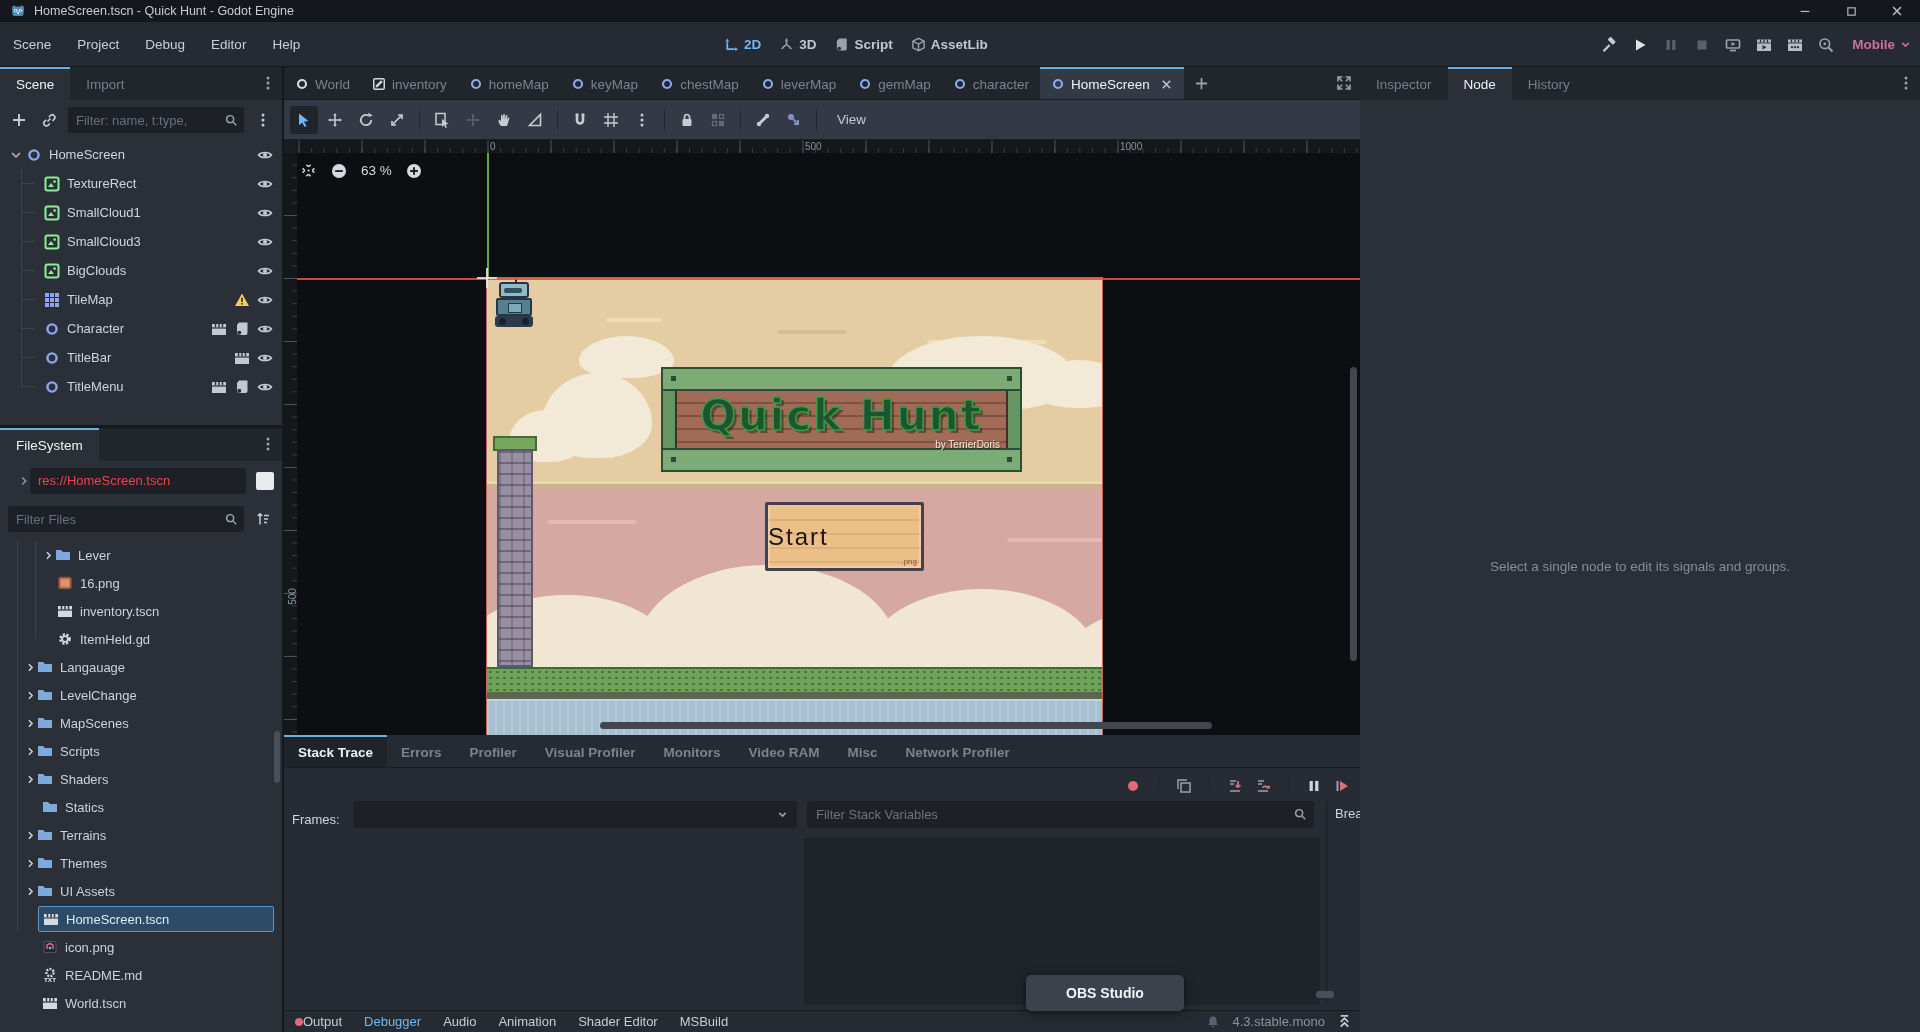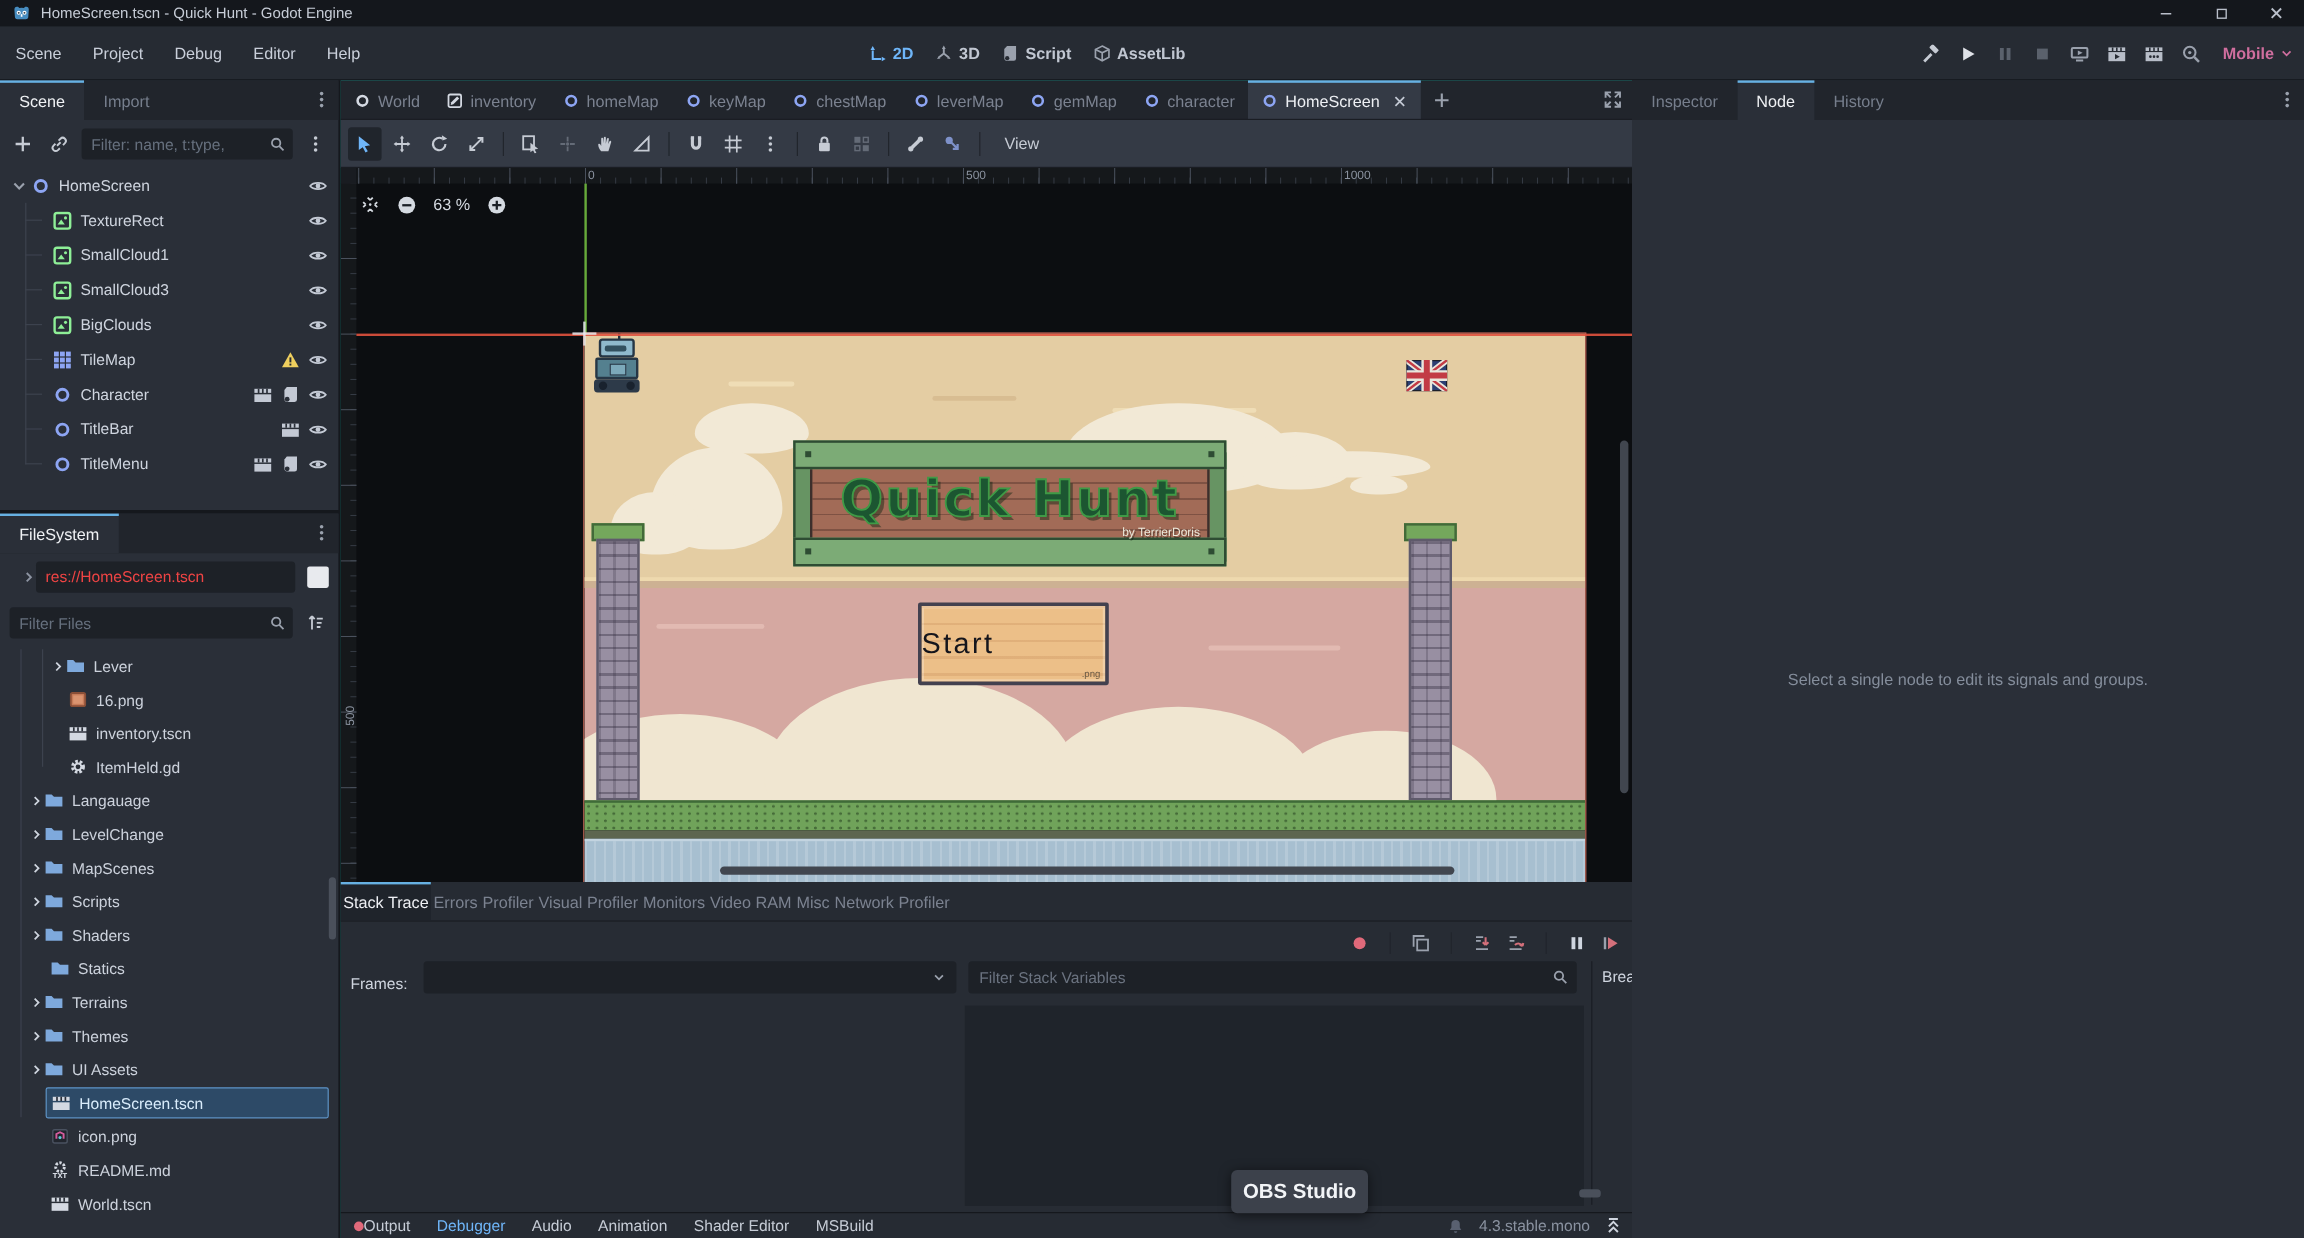--- a/index.html
+++ b/index.html
@@ -93,21 +93,21 @@
   .axis-y{position:absolute;left:203px;top:13px;height:125px;width:1.5px;background:rgba(120,198,66,.85);z-index:5;}
   .zoomctl{position:absolute;left:16px;top:22px;display:flex;align-items:center;gap:14px;z-index:40;color:#d5dae1;}
   .zoomctl .pct{font-size:13.5px;}
   .vscroll{position:absolute;right:3px;top:227px;width:7px;height:294px;background:#41464f;border-radius:4px;z-index:45;}
   .hscroll{position:absolute;left:316px;bottom:6px;width:612px;height:7px;background:#41464f;border-radius:4px;z-index:45;}
   .origin-cross{position:absolute;left:189px;top:124px;width:28px;height:28px;z-index:35;}
   .origin-cross:before,.origin-cross:after{content:"";position:absolute;background:#e8eaee;opacity:.85;}
   .origin-cross:before{left:13px;top:4px;width:1.5px;height:20px;}
   .origin-cross:after{left:4px;top:13px;width:20px;height:1.5px;}
   
-  .scene{position:absolute;left:203px;top:138px;width:834px;height:457px;overflow:hidden;z-index:10;
+  .scene{position:absolute;left:203px;top:138px;width:615px;height:457px;overflow:hidden;z-index:10;
     outline:1px solid rgba(255,130,110,.75);}
   .sky{position:absolute;left:0;top:0;width:100%;height:212px;background:#e4cda3;}
   .sky .streak{position:absolute;background:#efddb6;border-radius:3px;height:4px;}
   .skyband{position:absolute;left:0;top:203px;width:100%;height:9px;background:linear-gradient(#eed9ae 0 3px,#cdb193 3px 9px);}
   .pinkzone{position:absolute;left:0;top:212px;width:100%;height:177px;background:#d5a8a1;}
   .pinkzone .streak{position:absolute;background:#e2bab2;border-radius:3px;height:4px;}
   .cloud{position:absolute;background:#f2e9d6;border-radius:50% 50% 45% 45% / 60% 60% 40% 40%;}
   .cloudbank{position:absolute;left:0;top:285px;width:100%;height:104px;overflow:hidden;}
   .cloudbank .cloud{background:#f0e6d1;}
   .grass{position:absolute;left:0;top:389px;width:100%;height:25px;background:#70a35a;
@@ -146,44 +146,44 @@
   .robot .ant:before{content:"";position:absolute;left:-2px;top:-3px;width:5px;height:4px;background:#24313f;border-radius:50%;}
   .robot .head{position:absolute;left:4px;top:4px;width:30px;height:16px;background:#8fb9cc;border:2px solid #263645;border-radius:3px;box-sizing:border-box;}
   .robot .head:after{content:"";position:absolute;left:3px;top:4px;width:18px;height:5px;background:#32505f;border-radius:2px;}
   .robot .body{position:absolute;left:1px;top:20px;width:36px;height:18px;background:#54808f;border:2px solid #263645;border-radius:2px;box-sizing:border-box;}
   .robot .body:after{content:"";position:absolute;left:10px;top:3px;width:12px;height:8px;background:#7ca9ba;border:1px solid #263645;}
   .robot .base{position:absolute;left:0;top:38px;width:38px;height:11px;background:#2d3a49;border-radius:3px;}
   .robot .base i{position:absolute;top:2px;width:7px;height:7px;background:#19222e;border-radius:50%;}
   
   .debugger{position:absolute;left:0;top:668px;right:0;height:275px;background:#272c34;}
   .dbg-tabs{position:absolute;left:0;top:0;right:0;height:33px;background:#262b33;display:flex;border-bottom:1px solid #1a1d23;box-sizing:border-box;}
-  .dbg-tab{padding:0 2px;display:flex;align-items:center;color:#7b8290;font-size:13.5px;border-top:2px solid transparent;box-sizing:border-box;}
+  .dbg-tab{padding:0 14px;display:flex;align-items:center;color:#7b8290;font-size:13.5px;border-top:2px solid transparent;box-sizing:border-box;font-weight:bold;}
   .dbg-tab.active{background:#1f242b;color:#eef0f4;border-top:2px solid #67b1e3;}
   .dbg-toolbar{position:absolute;right:10px;top:37px;height:28px;display:flex;align-items:center;gap:12px;}
   .dbg-toolbar .csep{height:18px;}
   .dbg-thread{position:absolute;left:8px;top:70px;height:28px;display:flex;align-items:center;color:#cfd5df;}
   .dd{position:absolute;left:69px;top:66px;width:444px;height:27px;background:#1d2127;border-radius:3px;display:flex;align-items:center;justify-content:flex-end;padding-right:8px;box-sizing:border-box;color:#9aa1ad;}
   .dbg-filter{position:absolute;left:523px;top:66px;width:507px;height:27px;}
   .dbg-filter input{width:100%;height:100%;background:#1d2127;border:none;border-radius:3px;color:#c9cfda;font-family:inherit;font-size:13px;padding:0 28px 0 9px;box-sizing:border-box;outline:none;}
   .dbg-filter input::placeholder{color:#6b7380;}
   .dbg-filter .search{position:absolute;right:7px;top:6px;color:#9aa1ad;}
   .dbg-break{position:absolute;left:1042px;top:66px;right:0;bottom:6px;border-left:1px solid #1a1d23;padding:5px 0 0 8px;color:#cfd5df;overflow:hidden;white-space:nowrap;}
   .dbg-frames{position:absolute;left:5px;top:103px;width:510px;bottom:5px;background:#1f242b;}
   .dbg-frames .hdr{height:24px;background:#15181d;display:flex;align-items:center;justify-content:center;color:#cfd5df;}
   .dbg-vars{position:absolute;left:520px;top:103px;width:516px;bottom:5px;background:#1f242b;}
   .dbg-minithumb{position:absolute;right:26px;bottom:12px;width:18px;height:7px;background:#4a505b;border-radius:3px;}
   
   .statusbar{position:absolute;left:0;bottom:0;right:0;height:22px;background:#262b33;border-top:1px solid #15181d;display:flex;align-items:center;box-sizing:border-box;}
   .sb-item{padding:0 11px;color:#c6ccd6;display:flex;align-items:center;gap:0;font-size:13px;}
   .sb-item.active{color:#6fb6f9;}
   .sb-dot{width:8px;height:8px;border-radius:50%;background:#e0697a;}
   .sb-right{position:absolute;right:8px;display:flex;align-items:center;gap:12px;color:#8a92a0;}
-  .obs{position:absolute;left:742px;top:-36px;width:114px;height:36px;background:#3c414b;border-radius:5px;
+  .obs{position:absolute;left:742px;top:-36px;width:158px;height:36px;background:#3c414b;border-radius:5px;
     box-shadow:0 2px 10px rgba(0,0,0,.55);display:flex;align-items:center;justify-content:center;
-    color:#f2f4f7;font-weight:bold;font-size:17px;z-index:60;}
+    color:#f2f4f7;font-weight:bold;font-size:14px;z-index:60;}
   
   .right-dock{position:absolute;left:1360px;top:67px;right:0;bottom:0;background:#2a2f38;}
   .rd-content{position:absolute;left:0;top:33px;right:0;bottom:0;display:flex;align-items:center;justify-content:center;}
   .rd-msg{color:#848d9b;font-size:13.5px;text-align:center;padding:0 30px;}
 </style>
 </head>
 <body>
 
 <svg width="0" height="0" style="position:absolute">
 <defs>

